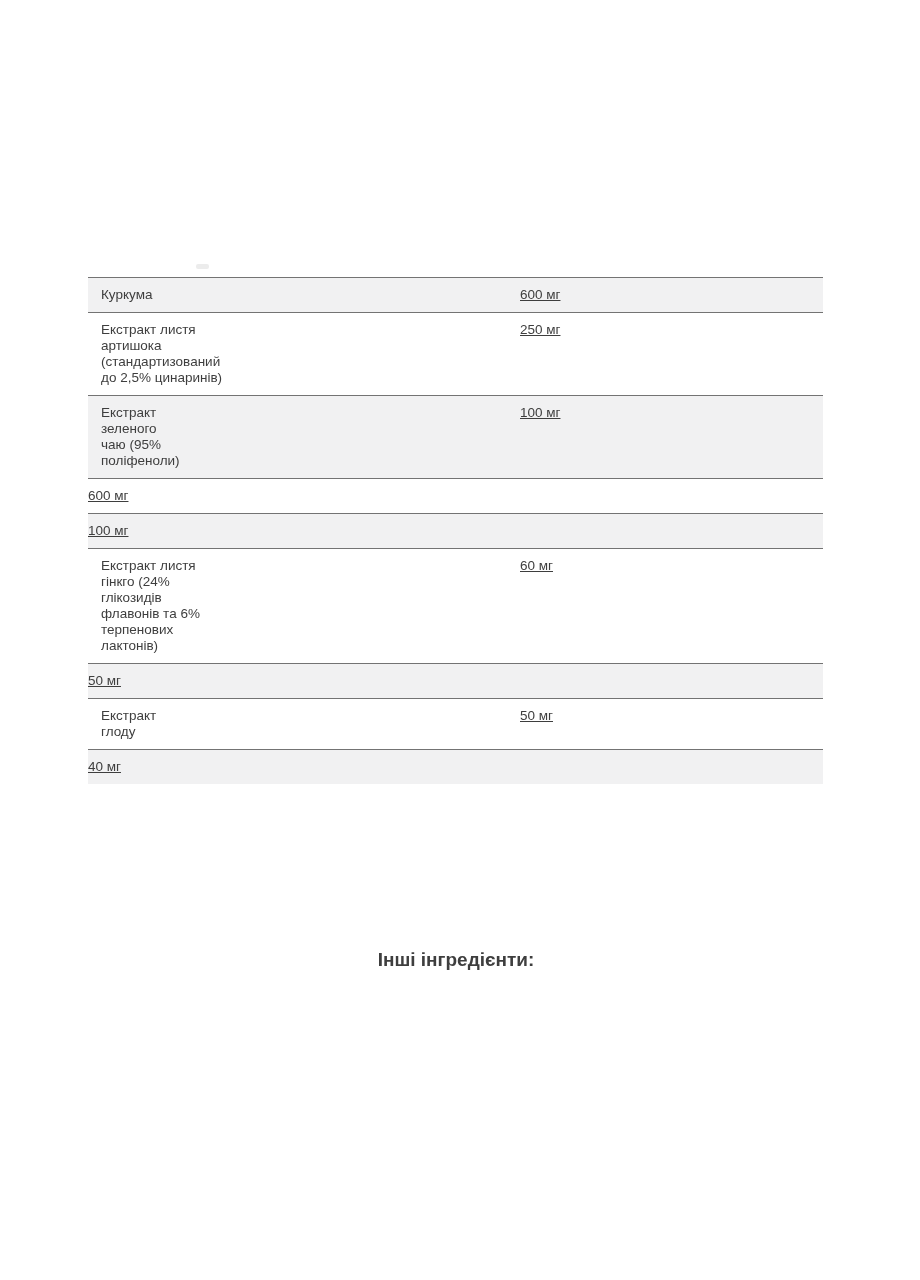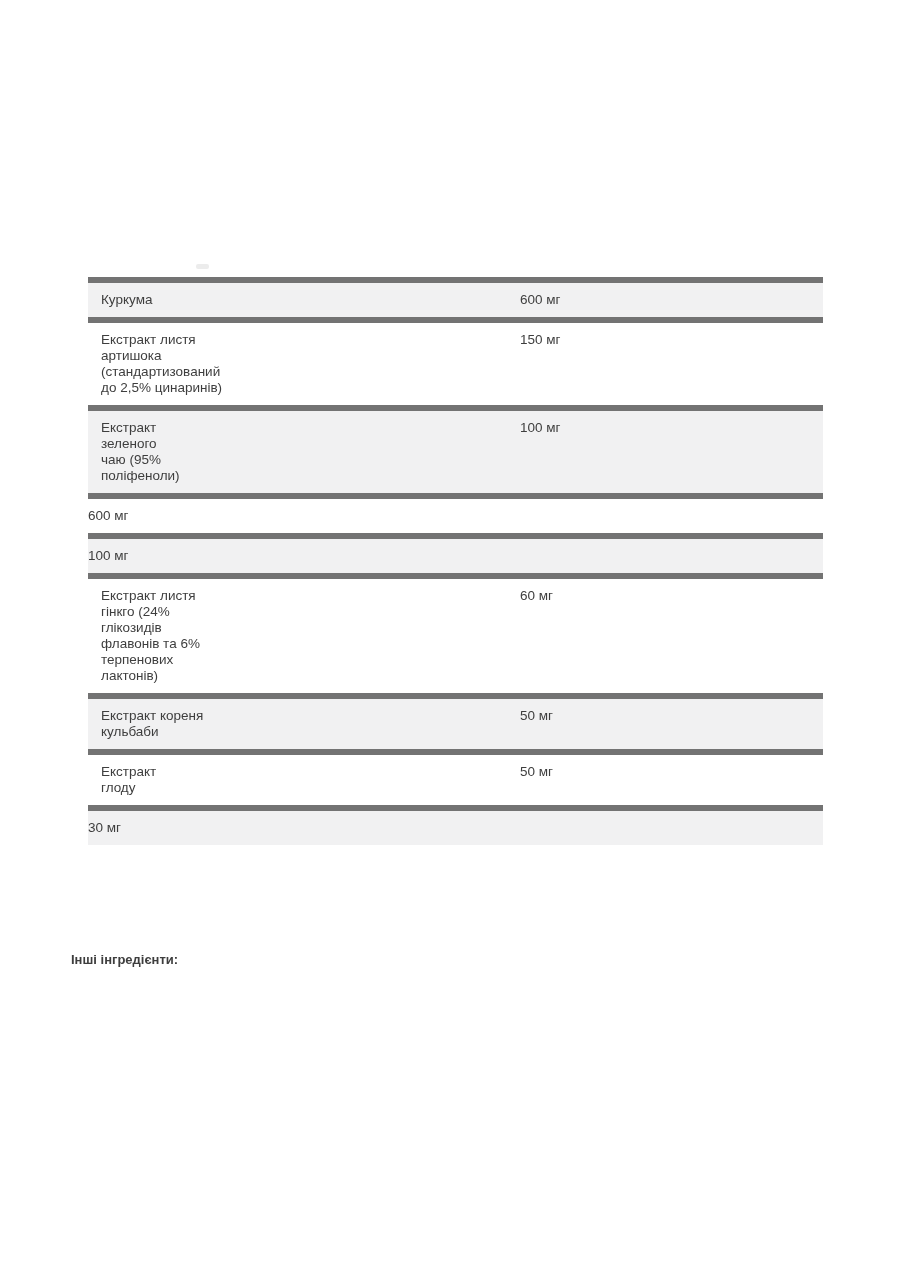--- a/index.html
+++ b/index.html
@@ -28,68 +28,70 @@
   .ingredients-table {
     position: absolute;
     left: 88px;
     top: 277px;
     width: 735px;
     font-size: 13.5px;
     line-height: 16px;
   }
   .row {
     display: flex;
-    border-top: 6px solid #737373;
+    border-top: 1px solid #737373;
     background: #ffffff;
   }
   .row:nth-child(odd) {
     background: #f1f1f2;
   }
   .cell {
     padding-top: 9px;
     padding-bottom: 9px;
     white-space: pre-line;
   }
   .cell.name {
     width: 432px;
     box-sizing: border-box;
     padding-left: 13px;
     padding-right: 14px;
   }
   .cell.amount {
     flex: 1;
+    text-decoration: underline;
   }
   .other-ingredients {
     position: absolute;
-    left: 71px;
+    left: 88px;
     top: 951px;
     width: 736px;
-    font-size: 13px;
+    font-size: 19px;
     line-height: 17.5px;
+    text-align: center;
   }
   .other-heading {
     font-weight: bold;
   }
 </style>
 </head>
 <body>
 
 <div class="artifact"></div>
 
 <div class="ingredients-table">
   <div class="row">
     <div class="cell name">Куркума</div>
     <div class="cell amount">600 мг</div>
   </div>
   <div class="row">
     <div class="cell name">Екстракт листя
 артишока
 (стандартизований
 до 2,5% цинаринів)</div>
-    <div class="cell amount">150 мг</div>
+    <div class="cell amount">250 мг</div>
   </div>
   <div class="row">
     <div class="cell name">Екстракт
 зеленого
 чаю (95%
 поліфеноли)</div>
     <div class="cell amount">100 мг</div>
   </div>
   <div class="row">
     <div class="cell amount">600 мг</div>
@@ -100,29 +102,27 @@
   <div class="row">
     <div class="cell name">Екстракт листя
 гінкго (24%
 глікозидів
 флавонів та 6%
 терпенових
 лактонів)</div>
     <div class="cell amount">60 мг</div>
   </div>
   <div class="row">
-    <div class="cell name">Екстракт кореня
-кульбаби</div>
     <div class="cell amount">50 мг</div>
   </div>
   <div class="row">
     <div class="cell name">Екстракт
 глоду</div>
     <div class="cell amount">50 мг</div>
   </div>
   <div class="row">
-    <div class="cell amount">30 мг</div>
+    <div class="cell amount">40 мг</div>
   </div>
 </div>
 
 <div class="other-ingredients">
   <div class="other-heading">Інші інгредієнти:</div>
 </div>
 
 </body></html>

